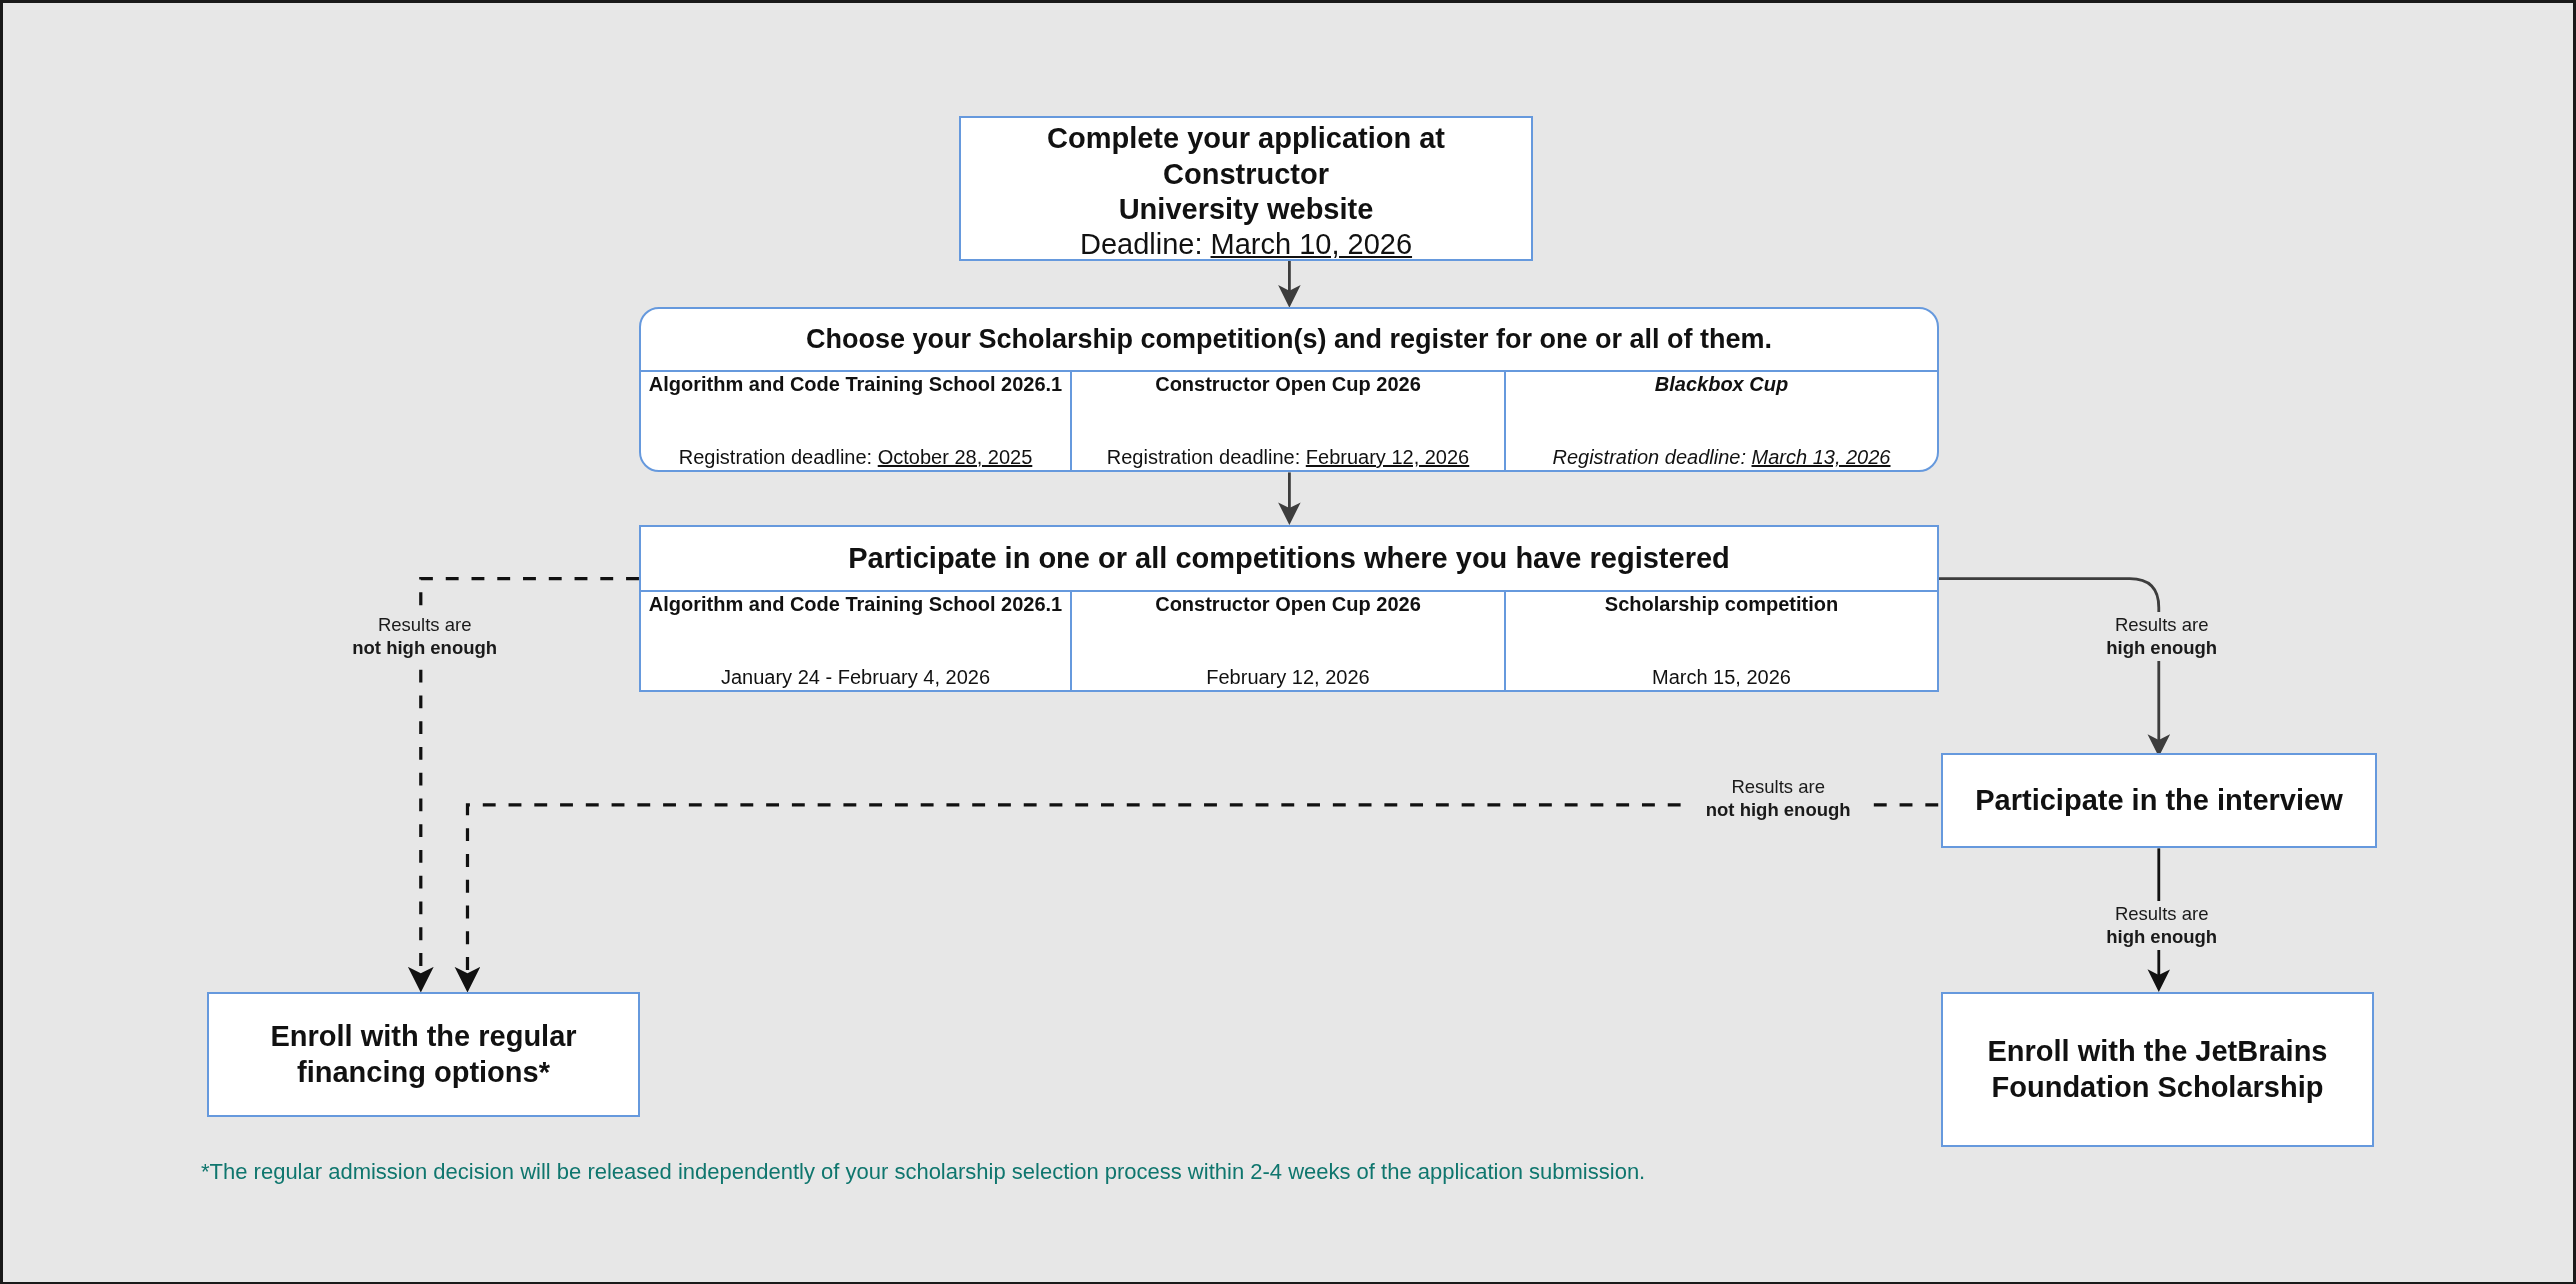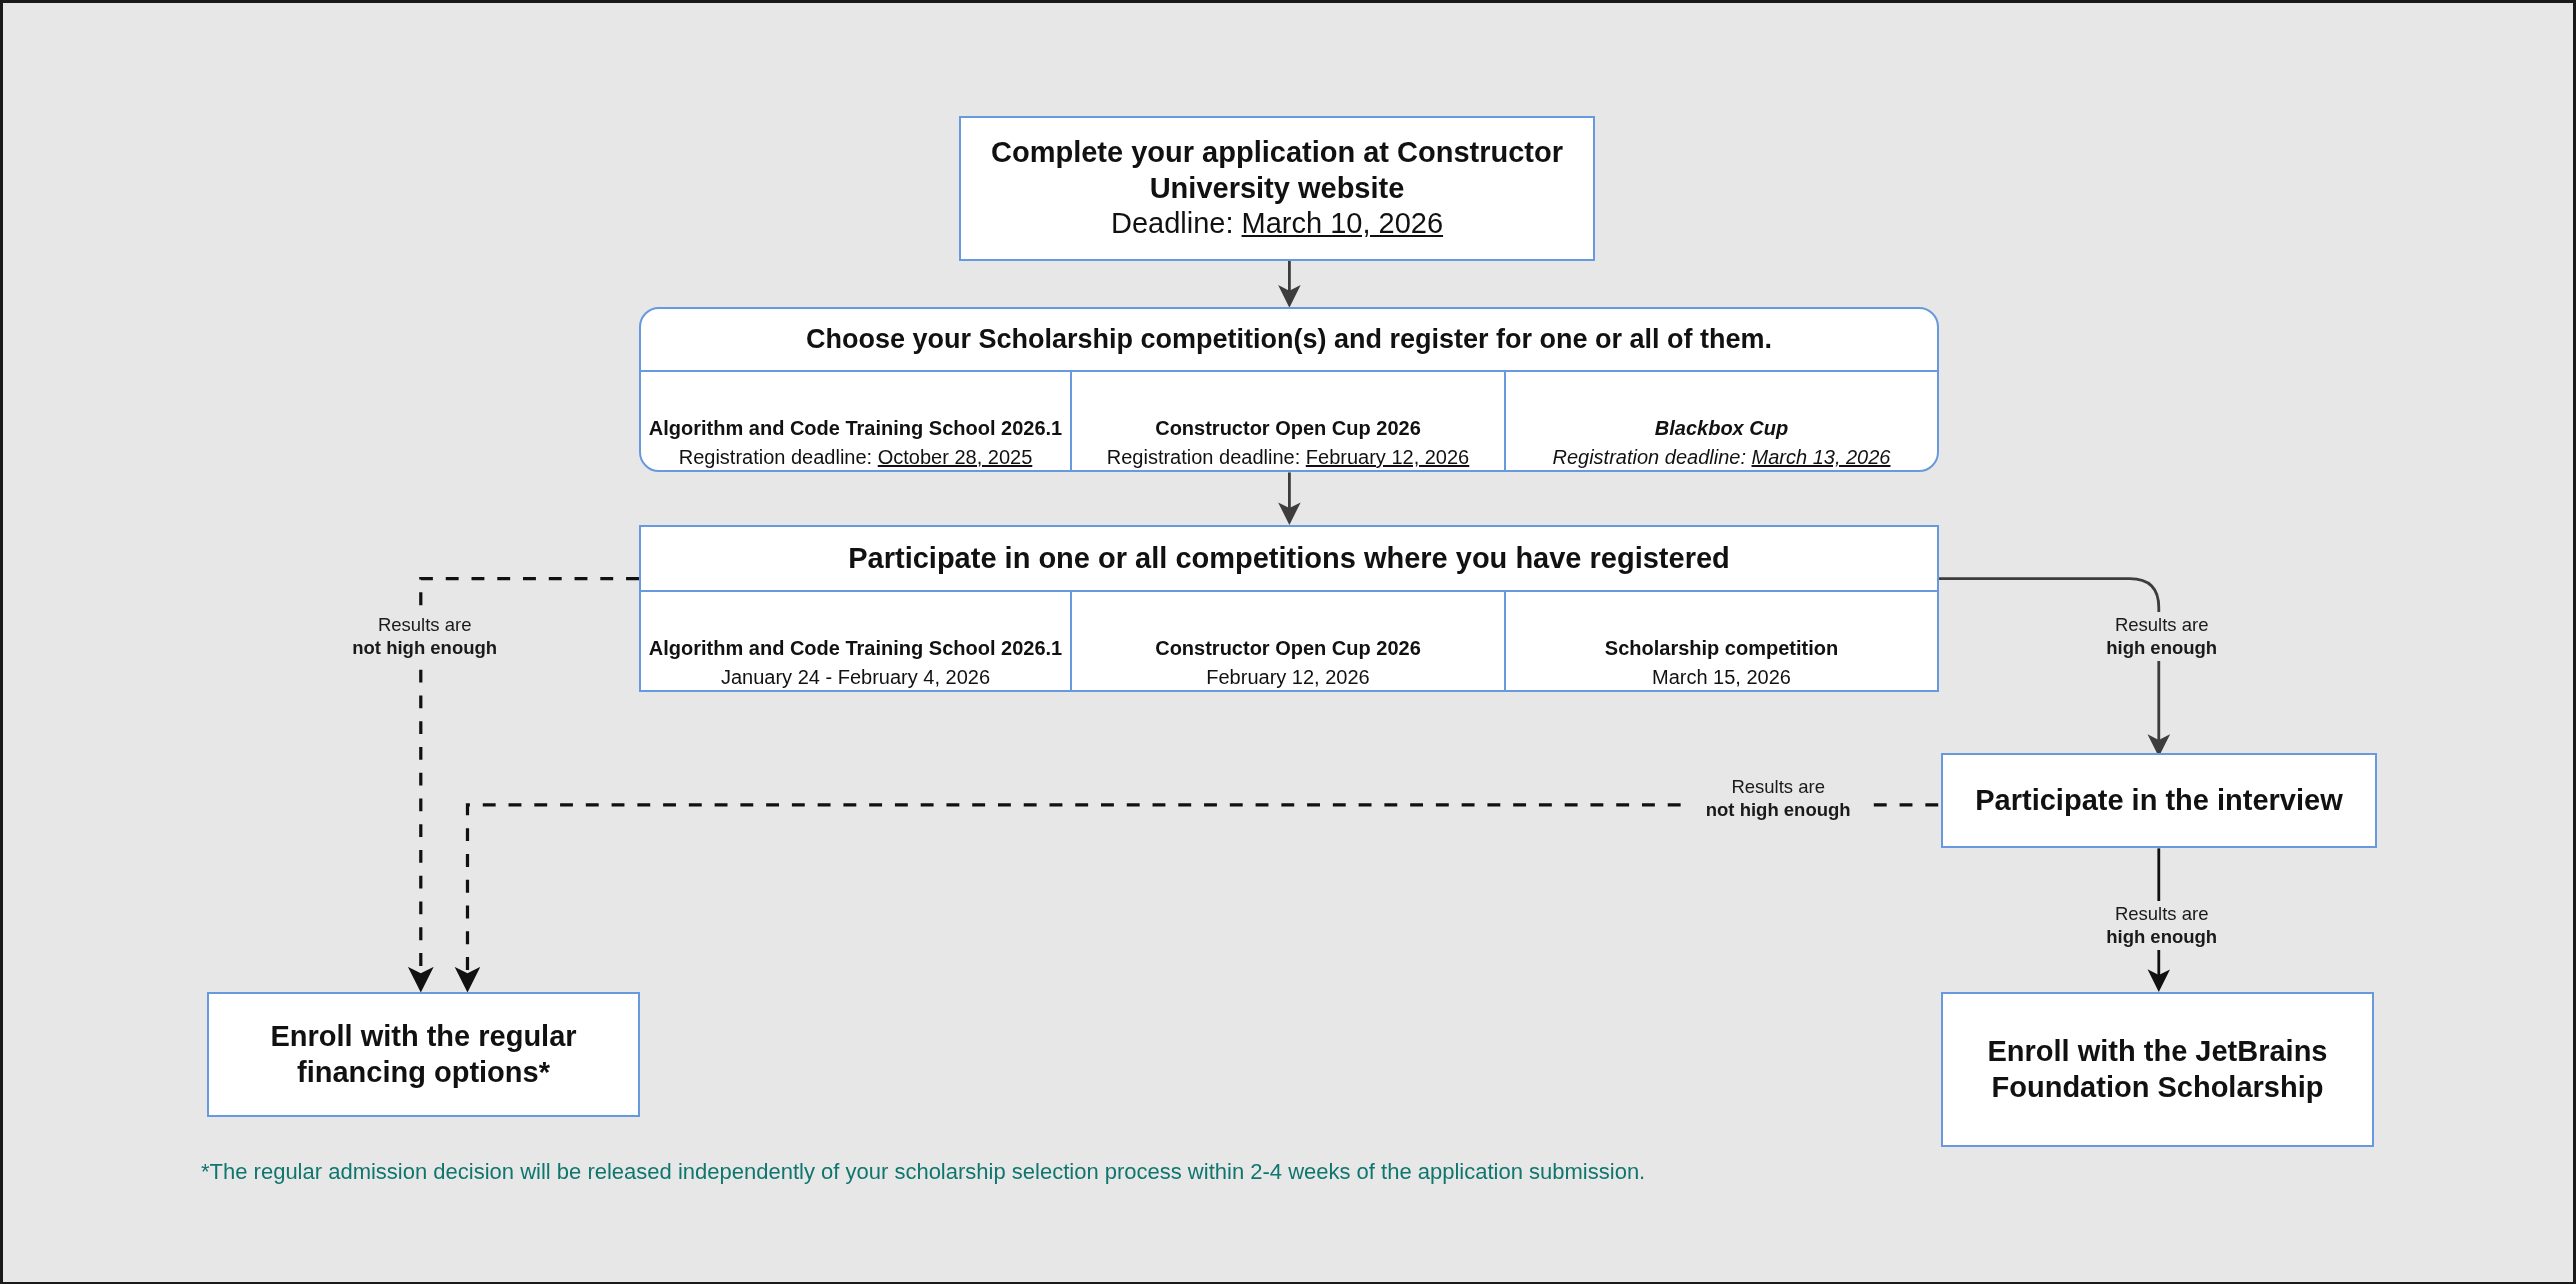--- a/index.html
+++ b/index.html
@@ -58,21 +58,21 @@
     display: flex;
     flex-direction: row;
     border-top: 2.4px solid #6699dd;
     height: 98px;
     flex: 0 0 auto;
   }
   .col {
     display: flex;
     flex-direction: column;
     align-items: center;
-    justify-content: flex-end;
+    justify-content: space-between;
     text-align: center;
     border-right: 2.4px solid #6699dd;
     box-sizing: border-box;
     padding: 0 6.4px;
   }
   .col:last-child { border-right: none; }
   .col-title {
     font-size: 20px;
     font-weight: bold;
     color: #111111;
@@ -130,21 +130,21 @@
 
     <path d="M 2405,715 L 2642,715 Q 2678,715 2678,751 L 2678,930" fill="none" stroke="#3d3d3d" stroke-width="3.5" marker-end="url(#arrow-dark)"></path>
 
     <path d="M 790,715 L 519,715 L 519,1222" fill="none" stroke="#111111" stroke-width="4" stroke-dasharray="16 16" marker-end="url(#arrow-black)"></path>
 
     <path d="M 2404,996 L 577,996 L 577,1222" fill="none" stroke="#111111" stroke-width="4" stroke-dasharray="16 16" marker-end="url(#arrow-black)"></path>
 
     <line x1="2678" y1="1050" x2="2678" y2="1222" stroke="#111111" stroke-width="3.5" marker-end="url(#arrow-black)"></line>
   </svg>
 
-  <div class="node" style="left:956px; top:113px; width:636px; height:145px;">
+  <div class="node" style="left:956px; top:113px; width:574px; height:145px;">
     <div class="node-head">
       <div class="head-title t-36">
         <div>Complete your application at Constructor</div>
         <div>University website</div>
         <div class="norm">
           <span>Deadline:</span>
           <span class="u">March 10, 2026</span>
         </div>
       </div>
     </div>

